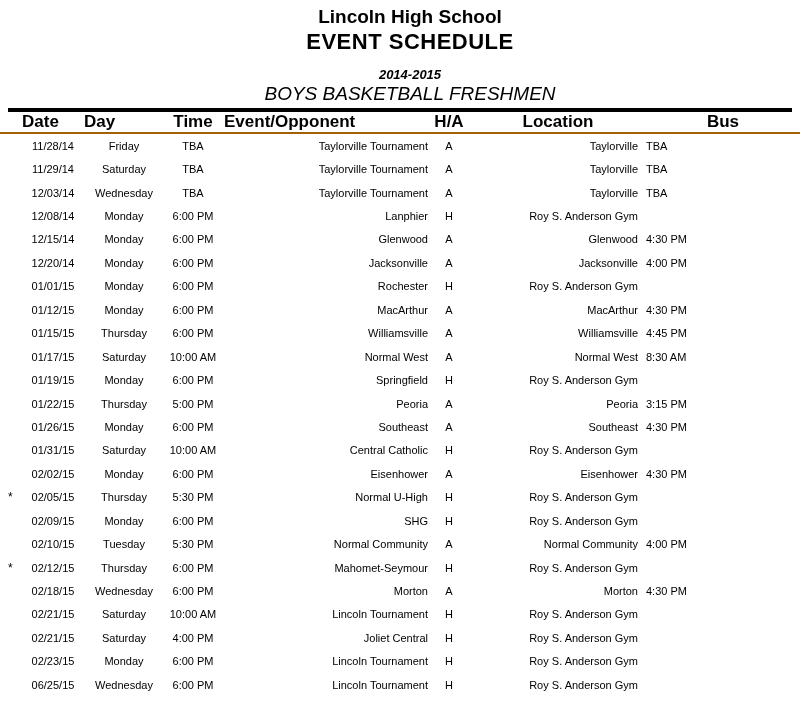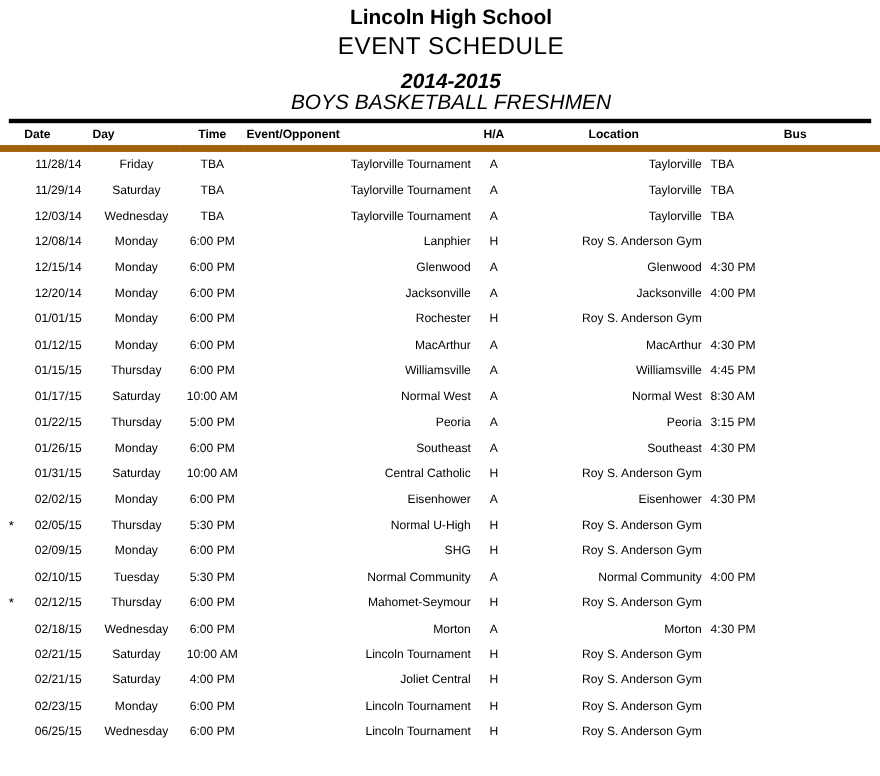--- a/index.html
+++ b/index.html
@@ -9,25 +9,25 @@
     font-family: "Liberation Sans", sans-serif;
     overflow: hidden;
   }
   .doc { padding-top: 6px; }
 
   .title-block { text-align: center; padding-left: 20px; }
   .school-name {
     font-size: 19px; font-weight: bold; margin: 0; line-height: 22px;
   }
   .event-title {
-    font-size: 22px; font-weight: normal; margin: 1px 0 0; line-height: 25px;
+    font-size: 22px; font-weight: bold; margin: 1px 0 0; line-height: 25px;
     letter-spacing: 0.5px;
   }
   .season {
-    font-size: 19px; font-weight: bold; font-style: italic;
+    font-size: 13px; font-weight: bold; font-style: italic;
     margin: 13px 0 0; line-height: 15px;
   }
   .subtitle {
     font-size: 19px; font-style: italic; margin: 1px 14px 0; line-height: 22px;
   }
 
   .rule-thick {
     height: 4px; background: #000; margin: 3px 8px 0 8px;
   }
 
@@ -38,23 +38,23 @@
   col.c-flag     { width: 22px; }
   col.c-date     { width: 62px; }
   col.c-day      { width: 80px; }
   col.c-time     { width: 58px; }
   col.c-event    { width: 206px; }
   col.c-ha       { width: 42px; }
   col.c-location { width: 168px; }
   col.c-bus      { width: 162px; }
 
   thead th {
-    font-size: 11px; font-weight: bold; height: 20px;
+    font-size: 17px; font-weight: bold; height: 20px;
     vertical-align: middle; padding: 0;
-    border-bottom: 6px solid #a16207;
+    border-bottom: 2px solid #a16207;
     white-space: nowrap;
   }
   th.col-date, th.col-day, th.col-event { text-align: left; }
   th.col-time, th.col-ha { text-align: center; }
   th.col-location, th.col-bus { text-align: center; padding-left: 8px; }
   th.col-event { padding-left: 2px; }
 
   tbody td {
     height: 23.45px; padding: 0; vertical-align: middle;
     white-space: nowrap; overflow: hidden;
@@ -200,20 +200,30 @@
           <td class="col-date">01/17/15</td>
           <td class="col-day">Saturday</td>
           <td class="col-time">10:00 AM</td>
           <td class="col-event">Normal West</td>
           <td class="col-ha">A</td>
           <td class="col-location">Normal West</td>
           <td class="col-bus">8:30 AM</td>
         </tr>
         <tr>
           <td class="col-flag"></td>
+          <td class="col-date">01/19/15</td>
+          <td class="col-day">Monday</td>
+          <td class="col-time">6:00 PM</td>
+          <td class="col-event">Springfield</td>
+          <td class="col-ha">H</td>
+          <td class="col-location">Roy S. Anderson Gym</td>
+          <td class="col-bus"></td>
+        </tr>
+        <tr>
+          <td class="col-flag"></td>
           <td class="col-date">01/22/15</td>
           <td class="col-day">Thursday</td>
           <td class="col-time">5:00 PM</td>
           <td class="col-event">Peoria</td>
           <td class="col-ha">A</td>
           <td class="col-location">Peoria</td>
           <td class="col-bus">3:15 PM</td>
         </tr>
         <tr>
           <td class="col-flag"></td>

